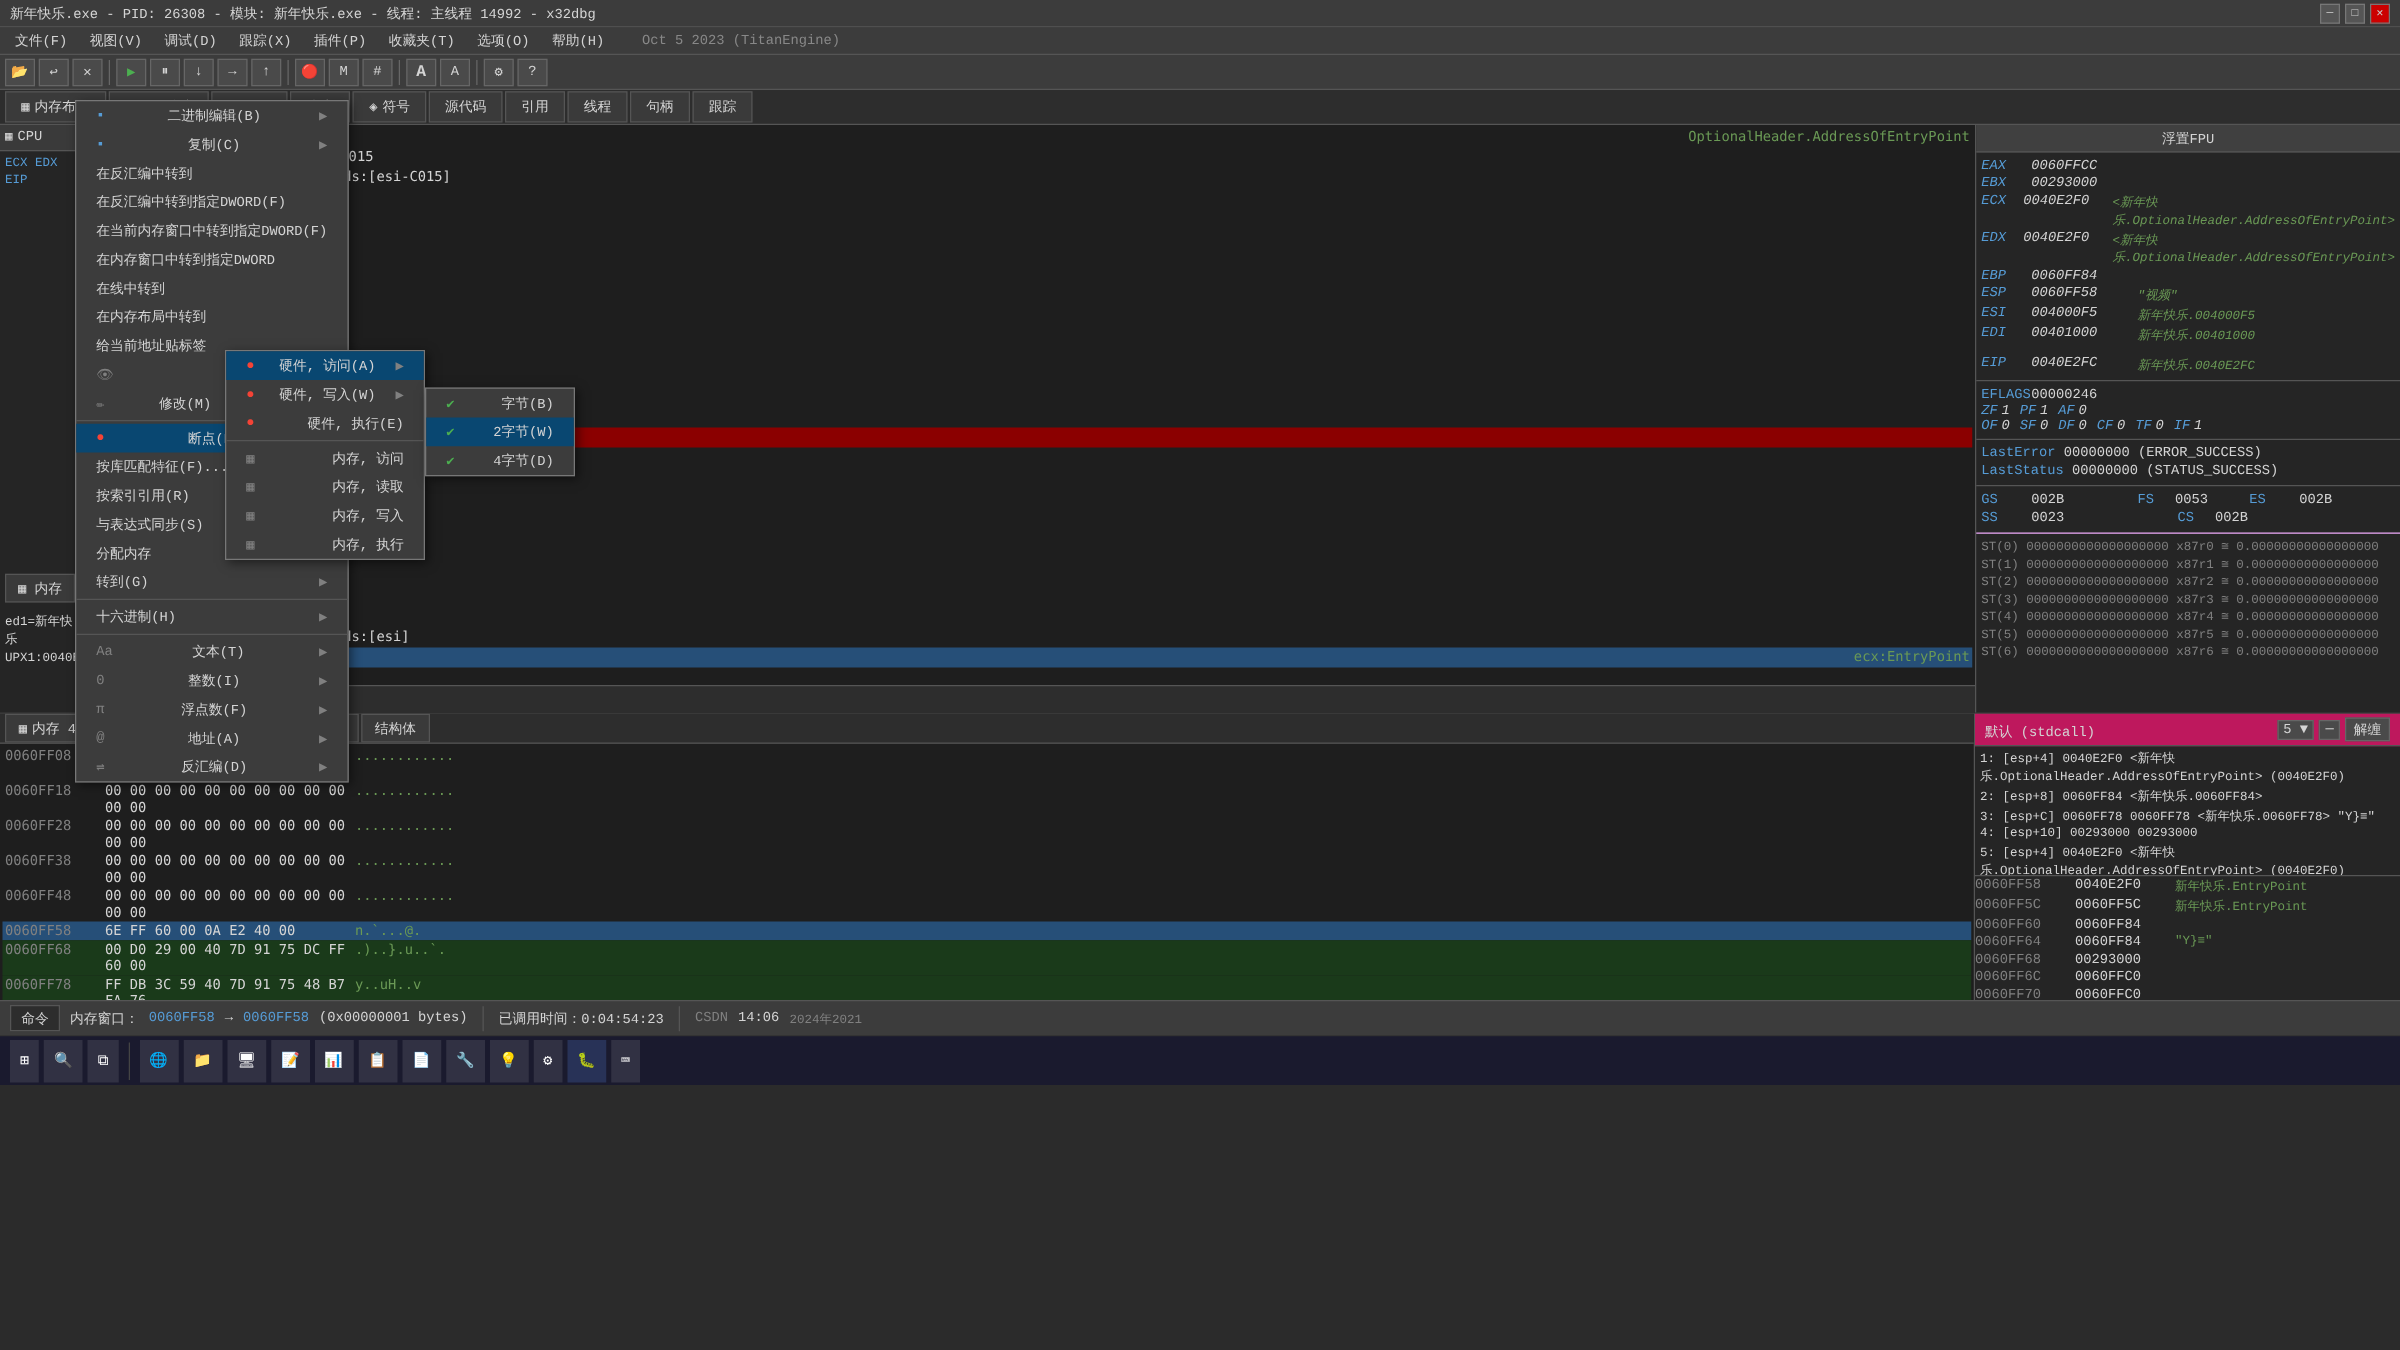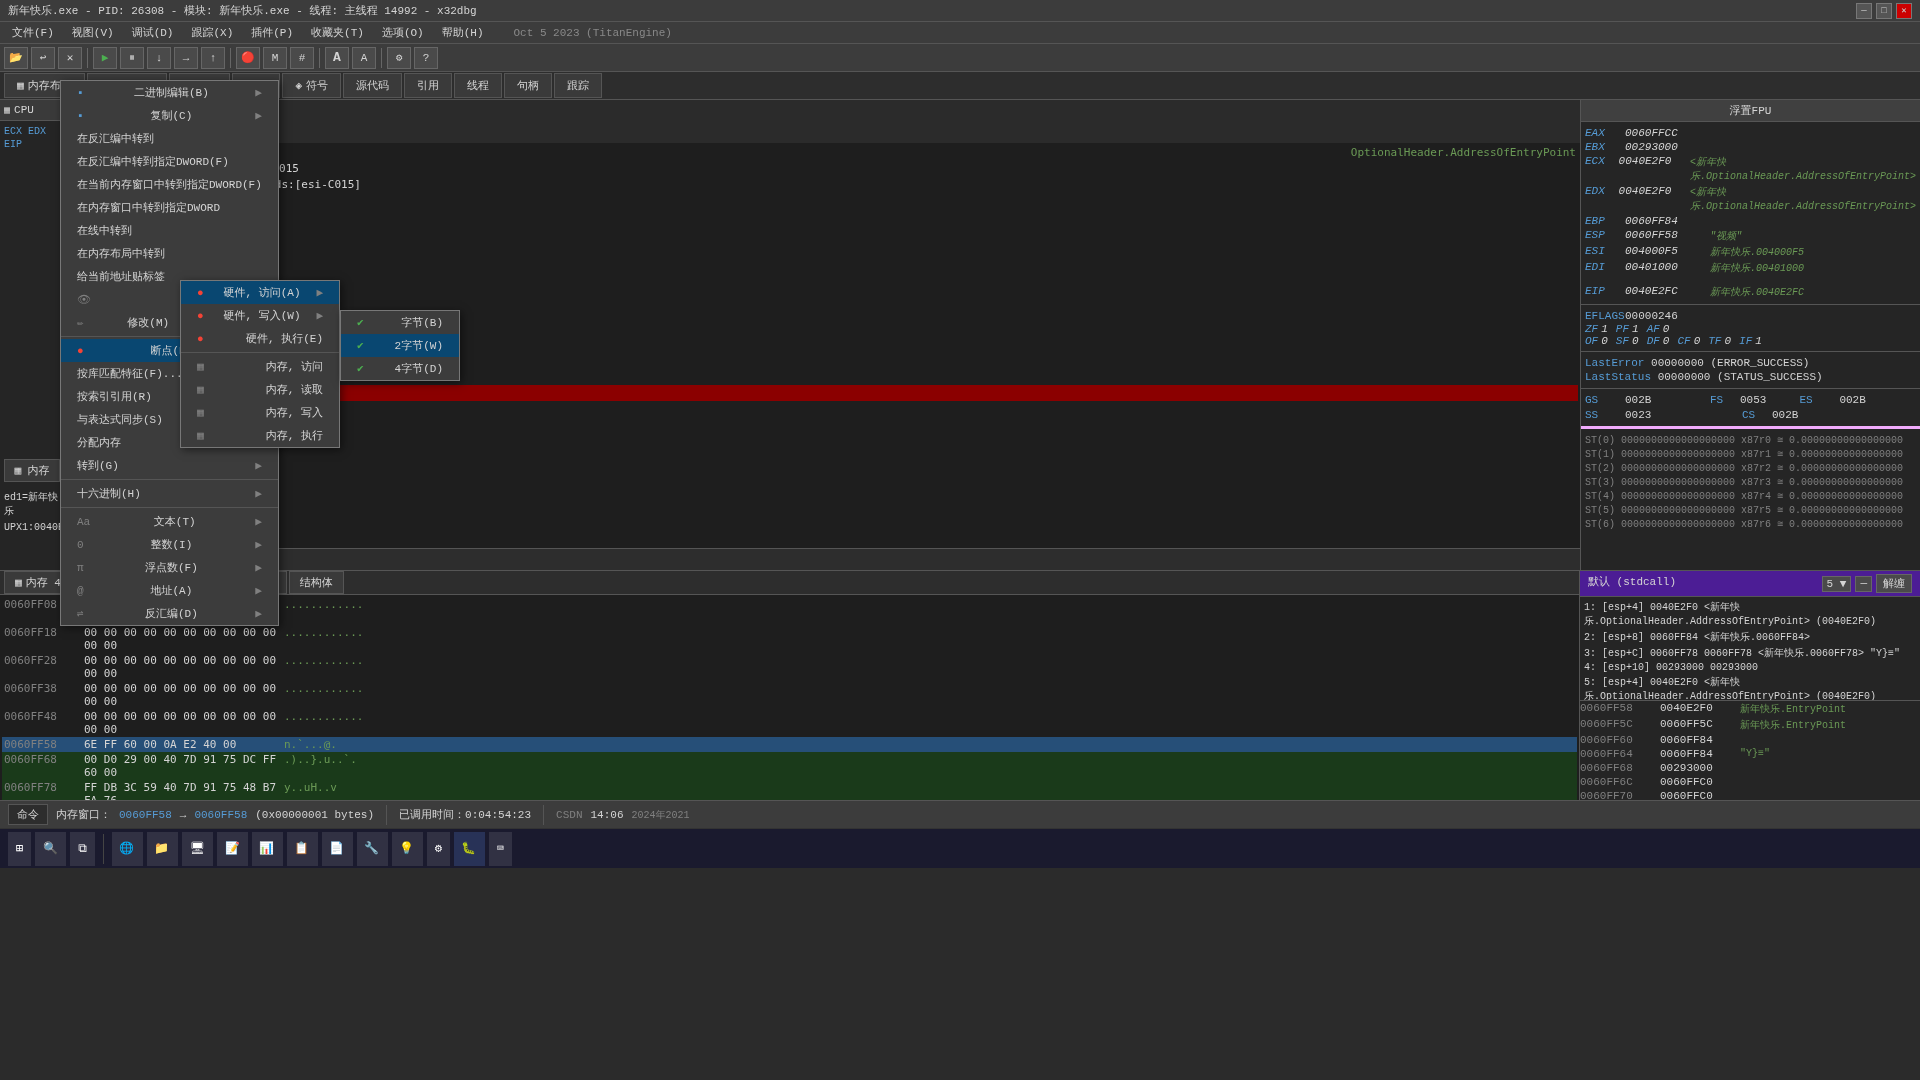--- a/index.html
+++ b/index.html
@@ -125,21 +125,20 @@
     .reg-row { padding: 1px 0; }
     .reg-name { color: #569cd6; }
 
     
     #center-panel {
       flex: 1;
       display: flex;
       flex-direction: column;
       background: #1e1e1e;
       overflow: hidden;
-      margin-top: 43px;
     }
 
     
     #disasm-area {
       flex: 1;
       overflow: hidden;
       position: relative;
     }
     #disasm-content {
       padding: 2px;
@@ -239,21 +238,21 @@
     .flag-name { color: #569cd6; }
 
     #status-area {
       padding: 4px;
       border-bottom: 1px solid #555;
     }
     .status-line { font-size: 11px; color: #d4d4d4; padding: 1px 0; }
 
     #seg-area {
       padding: 4px;
-      border-bottom: 3px solid #f0abfc;
+      border-bottom: 1px solid #f0abfc;
       display: grid;
       grid-template-columns: 1fr 1fr;
       gap: 1px;
     }
 
     #fpu-regs {
       padding: 4px;
       flex: 1;
       overflow-y: auto;
     }
@@ -312,25 +311,25 @@
     .mem-ascii { color: #6a9955; }
 
     
     #bottom-right {
       width: 340px;
       background: #252525;
       display: flex;
       flex-direction: column;
     }
     #stack-header {
-      background: #4c1d95;
+      background: #be185d;
       padding: 3px 8px;
       border-bottom: 1px solid #555;
       display: flex;
-      align-items: flex-start;
+      align-items: flex-end;
       justify-content: space-between;
     }
     #stack-content {
       flex: 1;
       overflow-y: auto;
       padding: 2px 4px;
       font-size: 11px;
     }
     .stack-row { padding: 1px 0; color: #d4d4d4; }
     .sm-row { display: flex; padding: 1px 0; color: #d4d4d4; }

